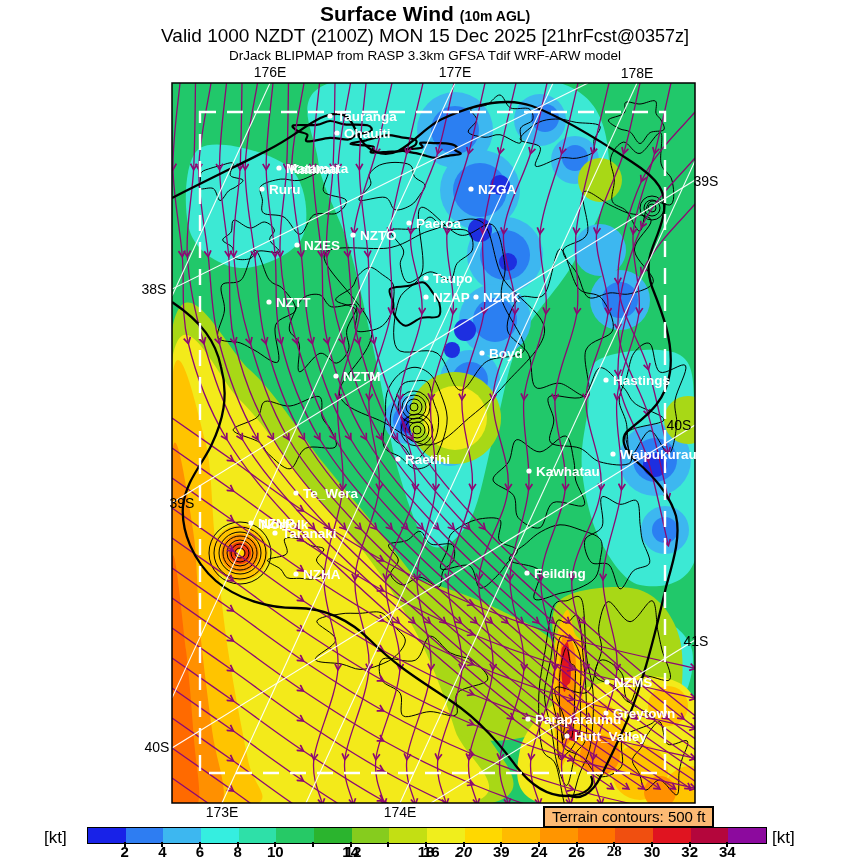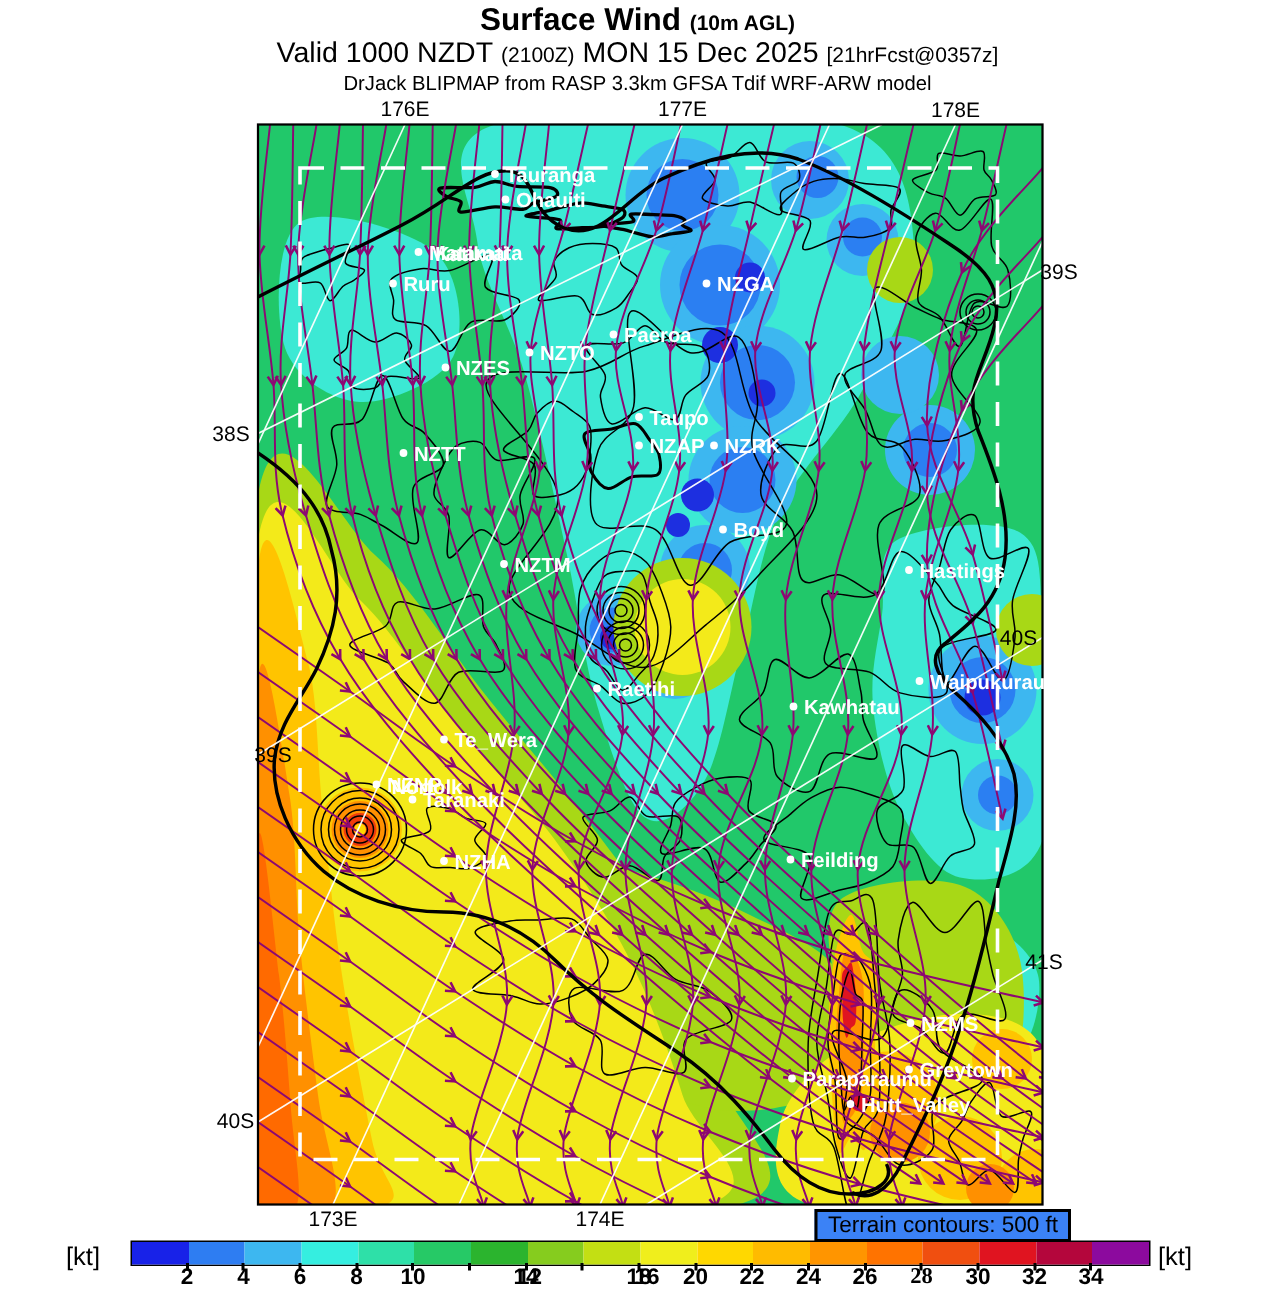--- a/index.html
+++ b/index.html
@@ -2,24 +2,24 @@
 <html><head>
 <meta charset="utf-8">
 <style>
   html,body{margin:0;padding:0;background:#fff;}
   .stage{position:relative;width:850px;height:860px;background:#fff;overflow:hidden;
          font-family:"Liberation Sans",sans-serif;color:#000;}
   .hdr{position:absolute;left:0;width:850px;text-align:center;white-space:nowrap;}
   .h1{top:2px;font-size:21px;font-weight:bold;}
   .h1 .sub{font-size:14px;}
   .h2{top:25px;font-size:19px;font-weight:normal;}
-  .h2 .sub{font-size:14px;}
+  .h2 .sub{font-size:18px;}
   .h3{top:48px;font-size:13.5px;}
   #mapsvg{position:absolute;left:0;top:0;}
-  .terrain-note{position:absolute;left:543px;top:806px;border:2px solid #000;background:#3b82f6;
+  .terrain-note{position:absolute;left:543px;top:806px;border:2px solid #000;background:#fdba74;
      font-size:15px;padding:0 7px;line-height:18px;}
   .cbar{position:absolute;left:87px;top:827px;width:678px;height:15px;border:1px solid #000;
      display:flex;}
   .cbar .seg{flex:1 1 auto;height:100%;}
   .cbtick{position:absolute;width:2px;height:5px;background:#000;top:842px;}
   .cblab{position:absolute;top:843px;transform:translateX(-50%);font-size:15px;font-weight:bold;}
   .kt{position:absolute;top:828px;font-size:17px;}
   .kt.left{left:44px;}
   .kt.right{left:772px;}
 </style>
@@ -395,23 +395,23 @@
       <span class="cblab" style="left: 275.333px;">10</span>
       <div class="cbtick" style="left: 312px;"></div>
       <span class="cblab" style="left: 313px; margin-left: 40px;">12</span>
       <div class="cbtick" style="left: 349.667px;"></div>
       <span class="cblab" style="left: 350.667px;">14</span>
       <div class="cbtick" style="left: 387.333px;"></div>
       <span class="cblab" style="left: 388.333px; margin-left: 43px;">16</span>
       <div class="cbtick" style="left: 425px;"></div>
       <span class="cblab" style="left: 426px;">18</span>
       <div class="cbtick" style="left: 462.667px;"></div>
-      <span class="cblab" style="left: 463.667px;">20</span>
+      <span class="cblab" style="left: 463.667px; font-style: italic;">20</span>
       <div class="cbtick" style="left: 500.333px;"></div>
-      <span class="cblab" style="left: 501.333px;">22</span>
+      <span class="cblab" style="left: 501.333px;">39</span>
       <div class="cbtick" style="left: 538px;"></div>
       <span class="cblab" style="left: 539px;">24</span>
       <div class="cbtick" style="left: 575.667px;"></div>
       <span class="cblab" style="left: 576.667px;">26</span>
       <div class="cbtick" style="left: 613.333px;"></div>
       <span class="cblab" style="left: 614.333px; font-family: Liberation Serif, serif;">28</span>
       <div class="cbtick" style="left: 651px;"></div>
       <span class="cblab" style="left: 652px;">30</span>
       <div class="cbtick" style="left: 688.667px;"></div>
       <span class="cblab" style="left: 689.667px;">32</span>

